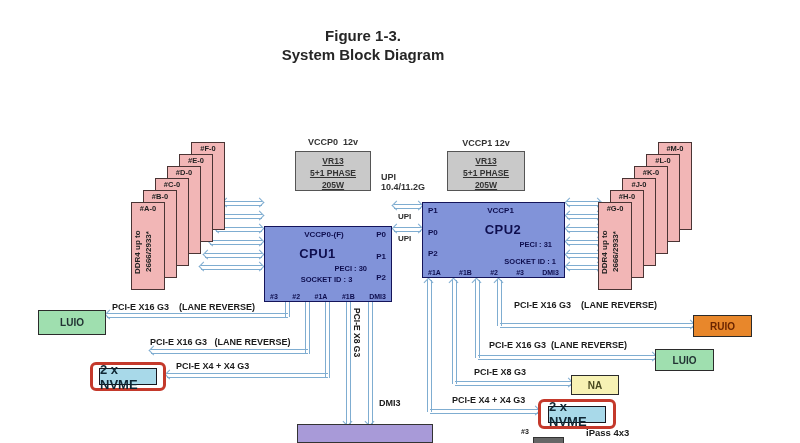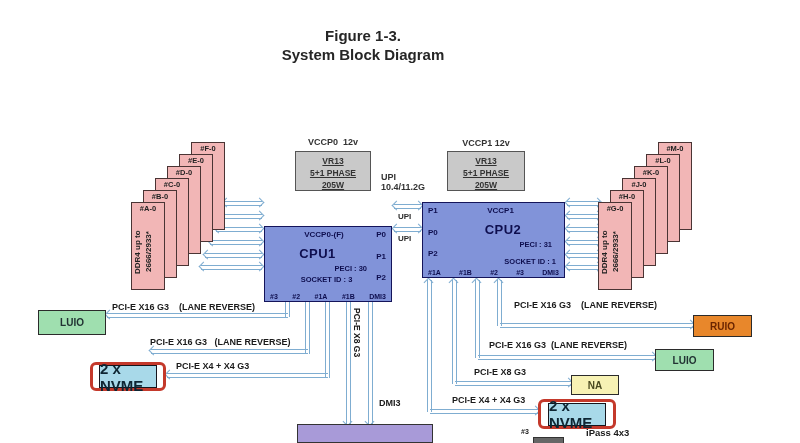--- a/index.html
+++ b/index.html
@@ -35,22 +35,22 @@
   .cpu .cports{position:absolute;bottom:1px;left:5px;right:5px;display:flex;justify-content:space-between;
        font-size:7px;font-weight:700;}
   .card{position:absolute;width:34px;height:88px;background:var(--ddr);border:1.3px solid #4a3434;box-sizing:border-box;}
   .card .slot{position:absolute;top:1px;left:0;right:0;text-align:center;font-size:7.5px;font-weight:600;color:#222;}
   .card .vtext{position:absolute;top:14px;bottom:2px;left:0;right:0;writing-mode:vertical-rl;
        transform:rotate(180deg);font-size:8px;font-weight:600;color:#222;text-align:center;line-height:11px;}
   .dev{position:absolute;display:flex;align-items:center;justify-content:center;border:1.5px solid #2b2b2b;
        box-sizing:border-box;font-size:10px;font-weight:700;color:#233;}
   .ring{position:absolute;border:3.5px solid var(--ring);border-radius:6px;background:#fff;
         display:flex;align-items:center;justify-content:center;box-sizing:border-box;}
-  .ring .inner{width:58px;height:23px;background:var(--nvmeblue);border:1.3px solid #15151c;
-        display:flex;align-items:center;justify-content:center;font-size:15px;font-weight:700;color:#0e2633;box-sizing:border-box;}
+  .ring .inner{width:58px;height:17px;background:var(--nvmeblue);border:1.3px solid #15151c;
+        display:flex;align-items:center;justify-content:center;font-size:13px;font-weight:700;color:#0e2633;box-sizing:border-box;}
   .lbl{position:absolute;font-size:9px;font-weight:600;color:#1a1a1a;white-space:pre;}
   .vlbl{position:absolute;writing-mode:vertical-rl;font-size:8.5px;font-weight:600;color:#1a1a1a;}
   .upitxt{position:absolute;font-size:9px;font-weight:600;color:#333;line-height:10px;}
   .upitag{position:absolute;font-size:8px;font-weight:700;color:#2a2a2a;background:#fff;padding:0 1px;}
 </style>
 </head>
 <body>
 
 <div id="canvas">
 

